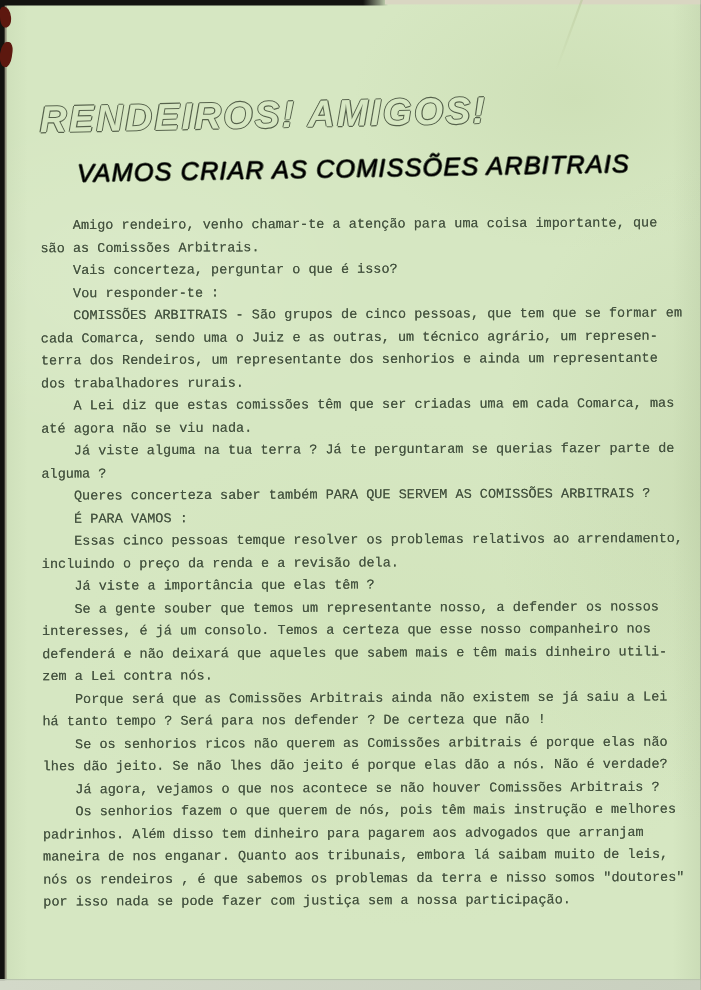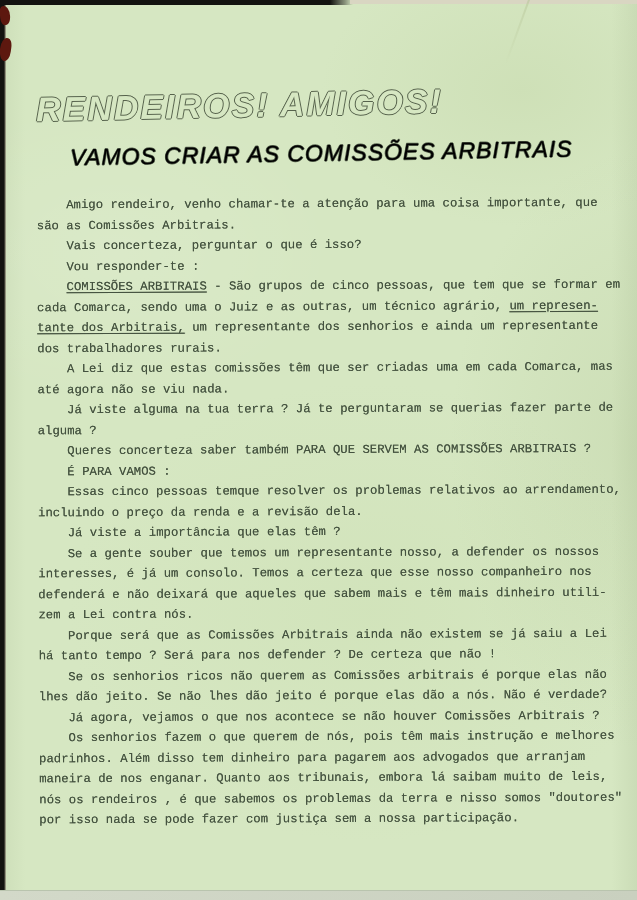--- a/index.html
+++ b/index.html
@@ -75,39 +75,39 @@
   
   .doc-body {
     position: absolute; left: 38px; top: 194px; width: 600px;
     font-family: "Liberation Mono", monospace;
     font-size: 12.3px; line-height: 20.5px;
     color: var(--ink, #44523f);
     text-shadow: 0 0 0.5px rgba(68,82,63,0.8);
     transform: rotate(-0.25deg);
   }
   .para { margin: 0; white-space: pre-wrap; }
-  .u { text-decoration: underline; text-underline-offset: 2px; }
+  .u { text-underline-offset: 2px; }
 </style>
 </head>
 <body>
 
 <div class="page" style="--paper: #d6e7c2; --ink: #44523f; --edge: #131310; --redmark: #5d180f;">
 
   <h1 class="title outline">RENDEIROS! AMIGOS!</h1>
 
   <h2 class="subtitle">VAMOS CRIAR AS COMISSÕES ARBITRAIS</h2>
 
   <div class="doc-body">
       <p class="para"><span>    Amigo rendeiro, venho chamar-te a atenção para uma coisa importante, que
 são as Comissões Arbitrais.</span></p>
       <p class="para"><span>    Vais concerteza, perguntar o que é isso?</span></p>
       <p class="para"><span>    Vou responder-te :</span></p>
       <p class="para"><span>    </span><span class="u">COMISSÕES ARBITRAIS</span><span> - São grupos de cinco pessoas, que tem que se formar em
 cada Comarca, sendo uma o Juiz e as outras, um técnico agrário, </span><span class="u">um represen-</span><span>
-</span><span class="u">tante dos Arbitrais,</span><span> um representante dos senhorios e ainda um representante
+</span><span class="u">terra dos Rendeiros,</span><span> um representante dos senhorios e ainda um representante
 dos trabalhadores rurais.</span></p>
       <p class="para"><span>    A Lei diz que estas comissões têm que ser criadas uma em cada Comarca, mas
 até agora não se viu nada.</span></p>
       <p class="para"><span>    Já viste alguma na tua terra ? Já te perguntaram se querias fazer parte de
 alguma ?</span></p>
       <p class="para"><span>    Queres concerteza saber também PARA QUE SERVEM AS COMISSÕES ARBITRAIS ?</span></p>
       <p class="para"><span>    É PARA VAMOS :</span></p>
       <p class="para"><span>    Essas cinco pessoas temque resolver os problemas relativos ao arrendamento,
 incluindo o preço da renda e a revisão dela.</span></p>
       <p class="para"><span>    Já viste a importância que elas têm ?</span></p>

